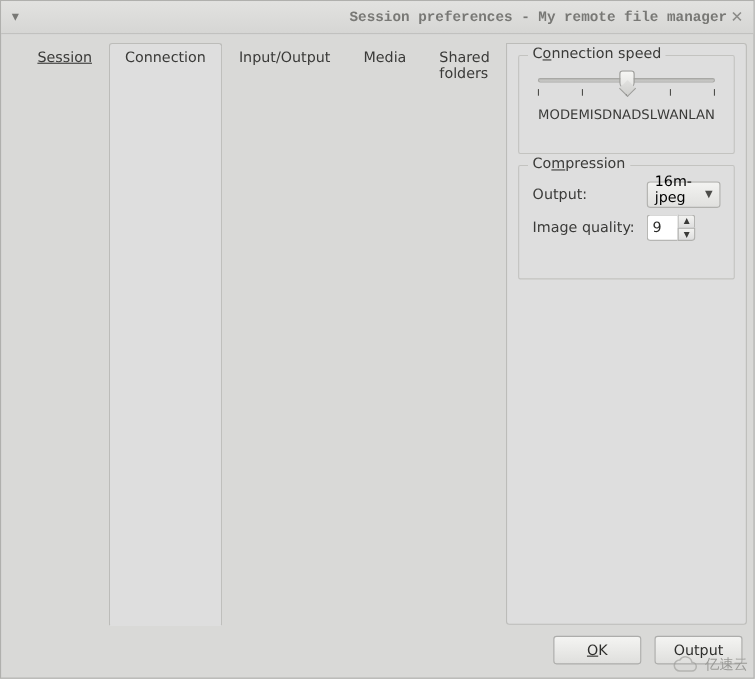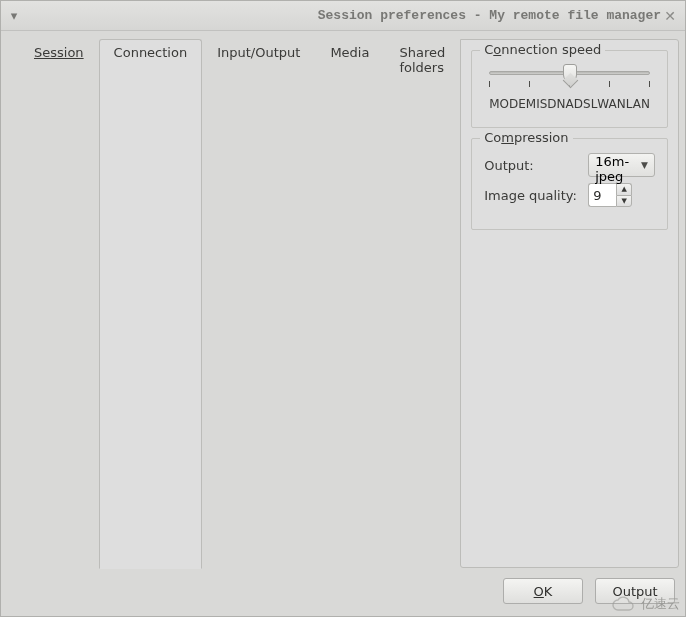--- a/index.html
+++ b/index.html
@@ -16,39 +16,39 @@
 
   
   .tabs { display: flex; padding-left: 8px; }
   .tab { padding: 5px 14px; font-size: 13px; color: #3a3a38; border: 1px solid transparent; border-bottom: none; position: relative; cursor: default; }
   .tab.inactive { background: transparent; }
   .tab .u { text-decoration: underline; }
   .tab.active { background: #dedede; border: 1px solid #bcbcb9; border-bottom: 1px solid #dedede; border-radius: 3px 3px 0 0; margin-bottom: -1px; z-index: 2; text-align: right; }
   .tabpanel { flex: 1; border: 1px solid #bcbcb9; background: #dedede; border-radius: 0 3px 3px 3px; padding: 10px 10px; min-height: 0; }
 
   
-  .group { border: 1px solid #c3c3c0; border-radius: 2px; padding: 10px 12px 16px 12px; margin-bottom: 10px; position: relative; }
+  .group { border: 1px solid #c3c3c0; border-radius: 2px; padding: 10px 12px 28px 12px; margin-bottom: 10px; position: relative; }
   .group-title { position: absolute; top: -9px; left: 8px; background: #dedede; padding: 0 4px; font-size: 13px; color: #3a3a38; }
   .group-title .u { text-decoration: underline; }
 
   
   .slider-track-wrap { padding: 10px 5px 0 5px; }
   .slider-track { position: relative; height: 4px; background: linear-gradient(#b6b6b3, #cfcfcd); border: 1px solid #a8a8a5; border-radius: 2px; margin-bottom: 6px; }
   .slider-thumb { position: absolute; top: -8px; width: 14px; height: 18px; background: linear-gradient(#f6f6f4, #e1e1df); border: 1px solid #9e9e9b; border-radius: 3px 3px 7px 7px; }
   .slider-thumb:after { content: ""; position: absolute; bottom: -5px; left: 1px; width: 10px; height: 10px; background: linear-gradient(135deg,#e1e1df,#cfcfcd); border-right: 1px solid #9e9e9b; border-bottom: 1px solid #9e9e9b; transform: rotate(45deg); }
   .ticks { display: flex; justify-content: space-between; font-size: 0; height: 6px; }
   .ticks span { width: 1px; height: 6px; background: #4d4d4a; }
   .slider-labels { display: flex; justify-content: space-between; font-size: 12px; color: #3a3a38; margin-top: 10px; }
 
   
   .row { display: flex; align-items: center; gap: 10px; margin-top: 4px; margin-bottom: 6px; }
   .row-label { font-size: 13px; color: #3a3a38; min-width: 94px; }
 
   
-  .combo { flex: 1; height: 24px; background: linear-gradient(#f3f3f1, #e0e0de); border: 1px solid #b1b1ae; border-radius: 3px; display: flex; align-items: flex-start; padding: 0 6px; font-size: 13px; position: relative; }
+  .combo { flex: 1; height: 24px; background: linear-gradient(#f3f3f1, #e0e0de); border: 1px solid #b1b1ae; border-radius: 3px; display: flex; align-items: flex-end; padding: 0 6px; font-size: 13px; position: relative; }
   .combo .combo-arrow { position: absolute; right: 6px; top: 50%; transform: translateY(-50%); font-size: 9px; color: #4d4d4a; }
 
   
   .spinner { display: flex; height: 24px; }
   .spinner input { width: 28px; text-align: left; padding: 0 4px; border: 1px solid #b1b1ae; border-right: none; background: #fff; font-size: 13px; color: #2a2a28; border-radius: 3px 0 0 3px; }
   .spin-btns { display: flex; flex-direction: column; }
   .spin-btns button { width: 16px; height: 12px; background: linear-gradient(#f3f3f1, #dedede); border: 1px solid #b1b1ae; padding: 0; font-size: 7px; color: #3a3a38; line-height: 1; }
   .spin-btns button:first-child { border-radius: 0 3px 0 0; border-bottom: none; }
   .spin-btns button:last-child { border-radius: 0 0 3px 0; }
 

